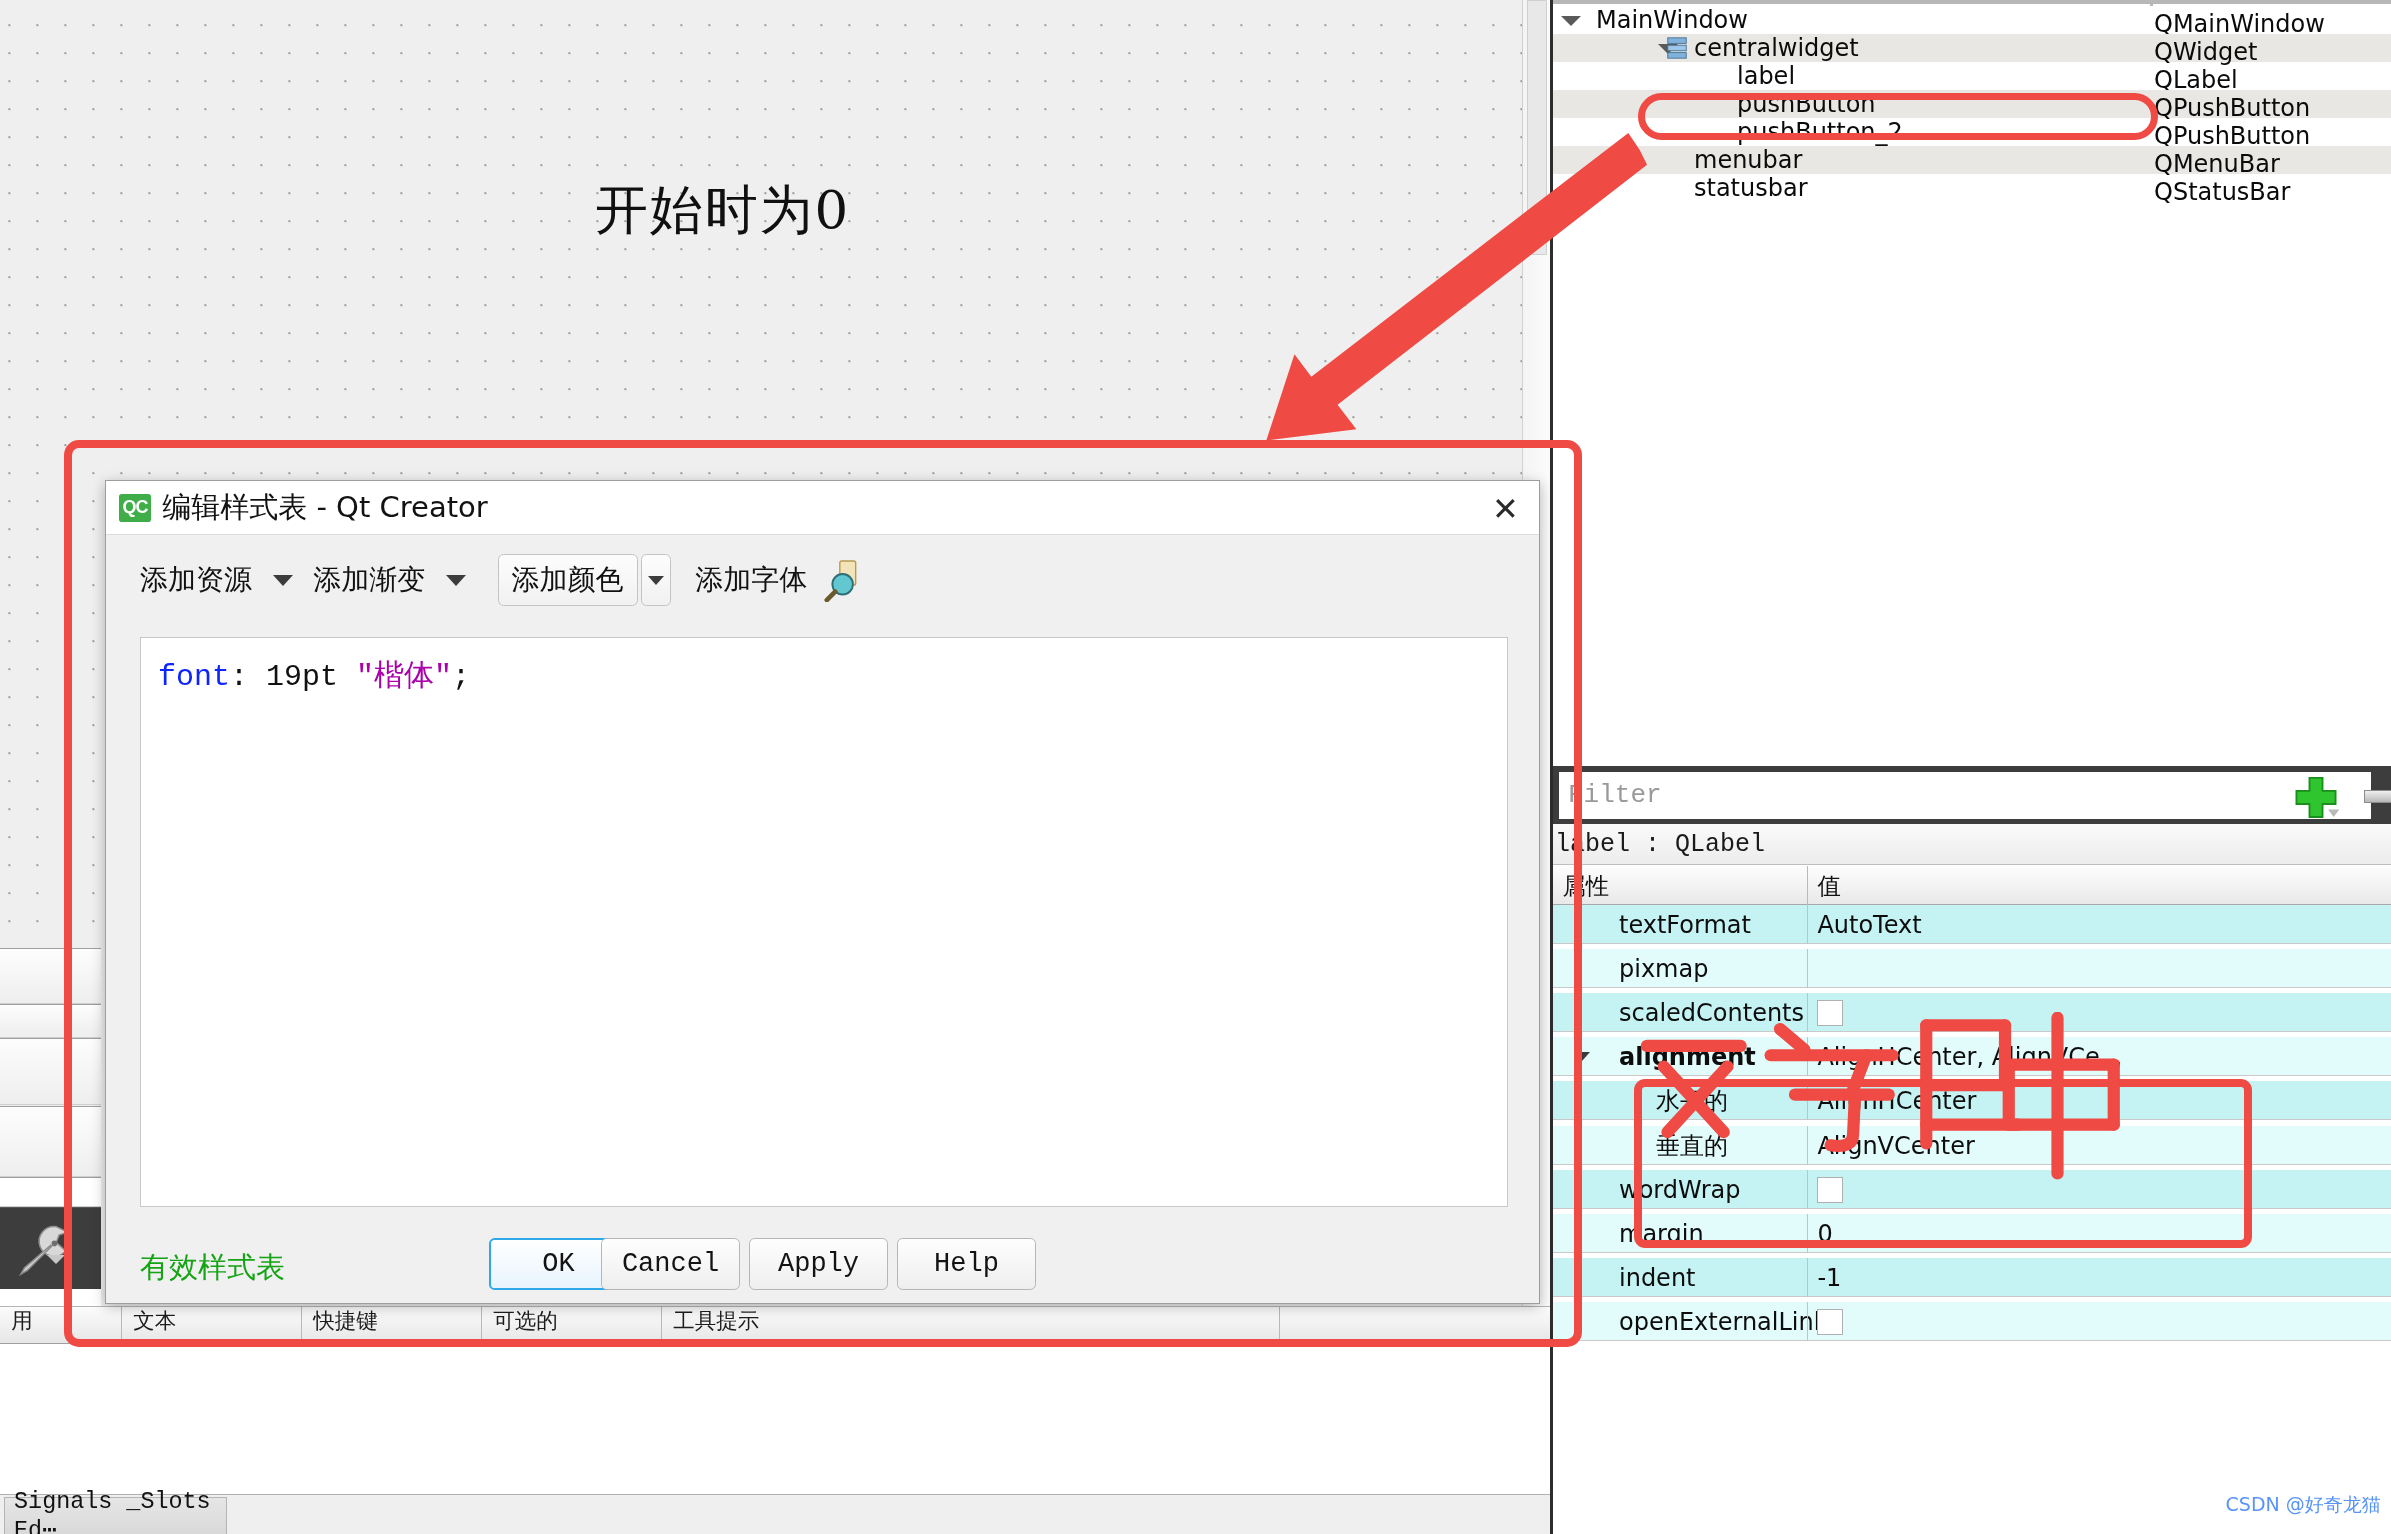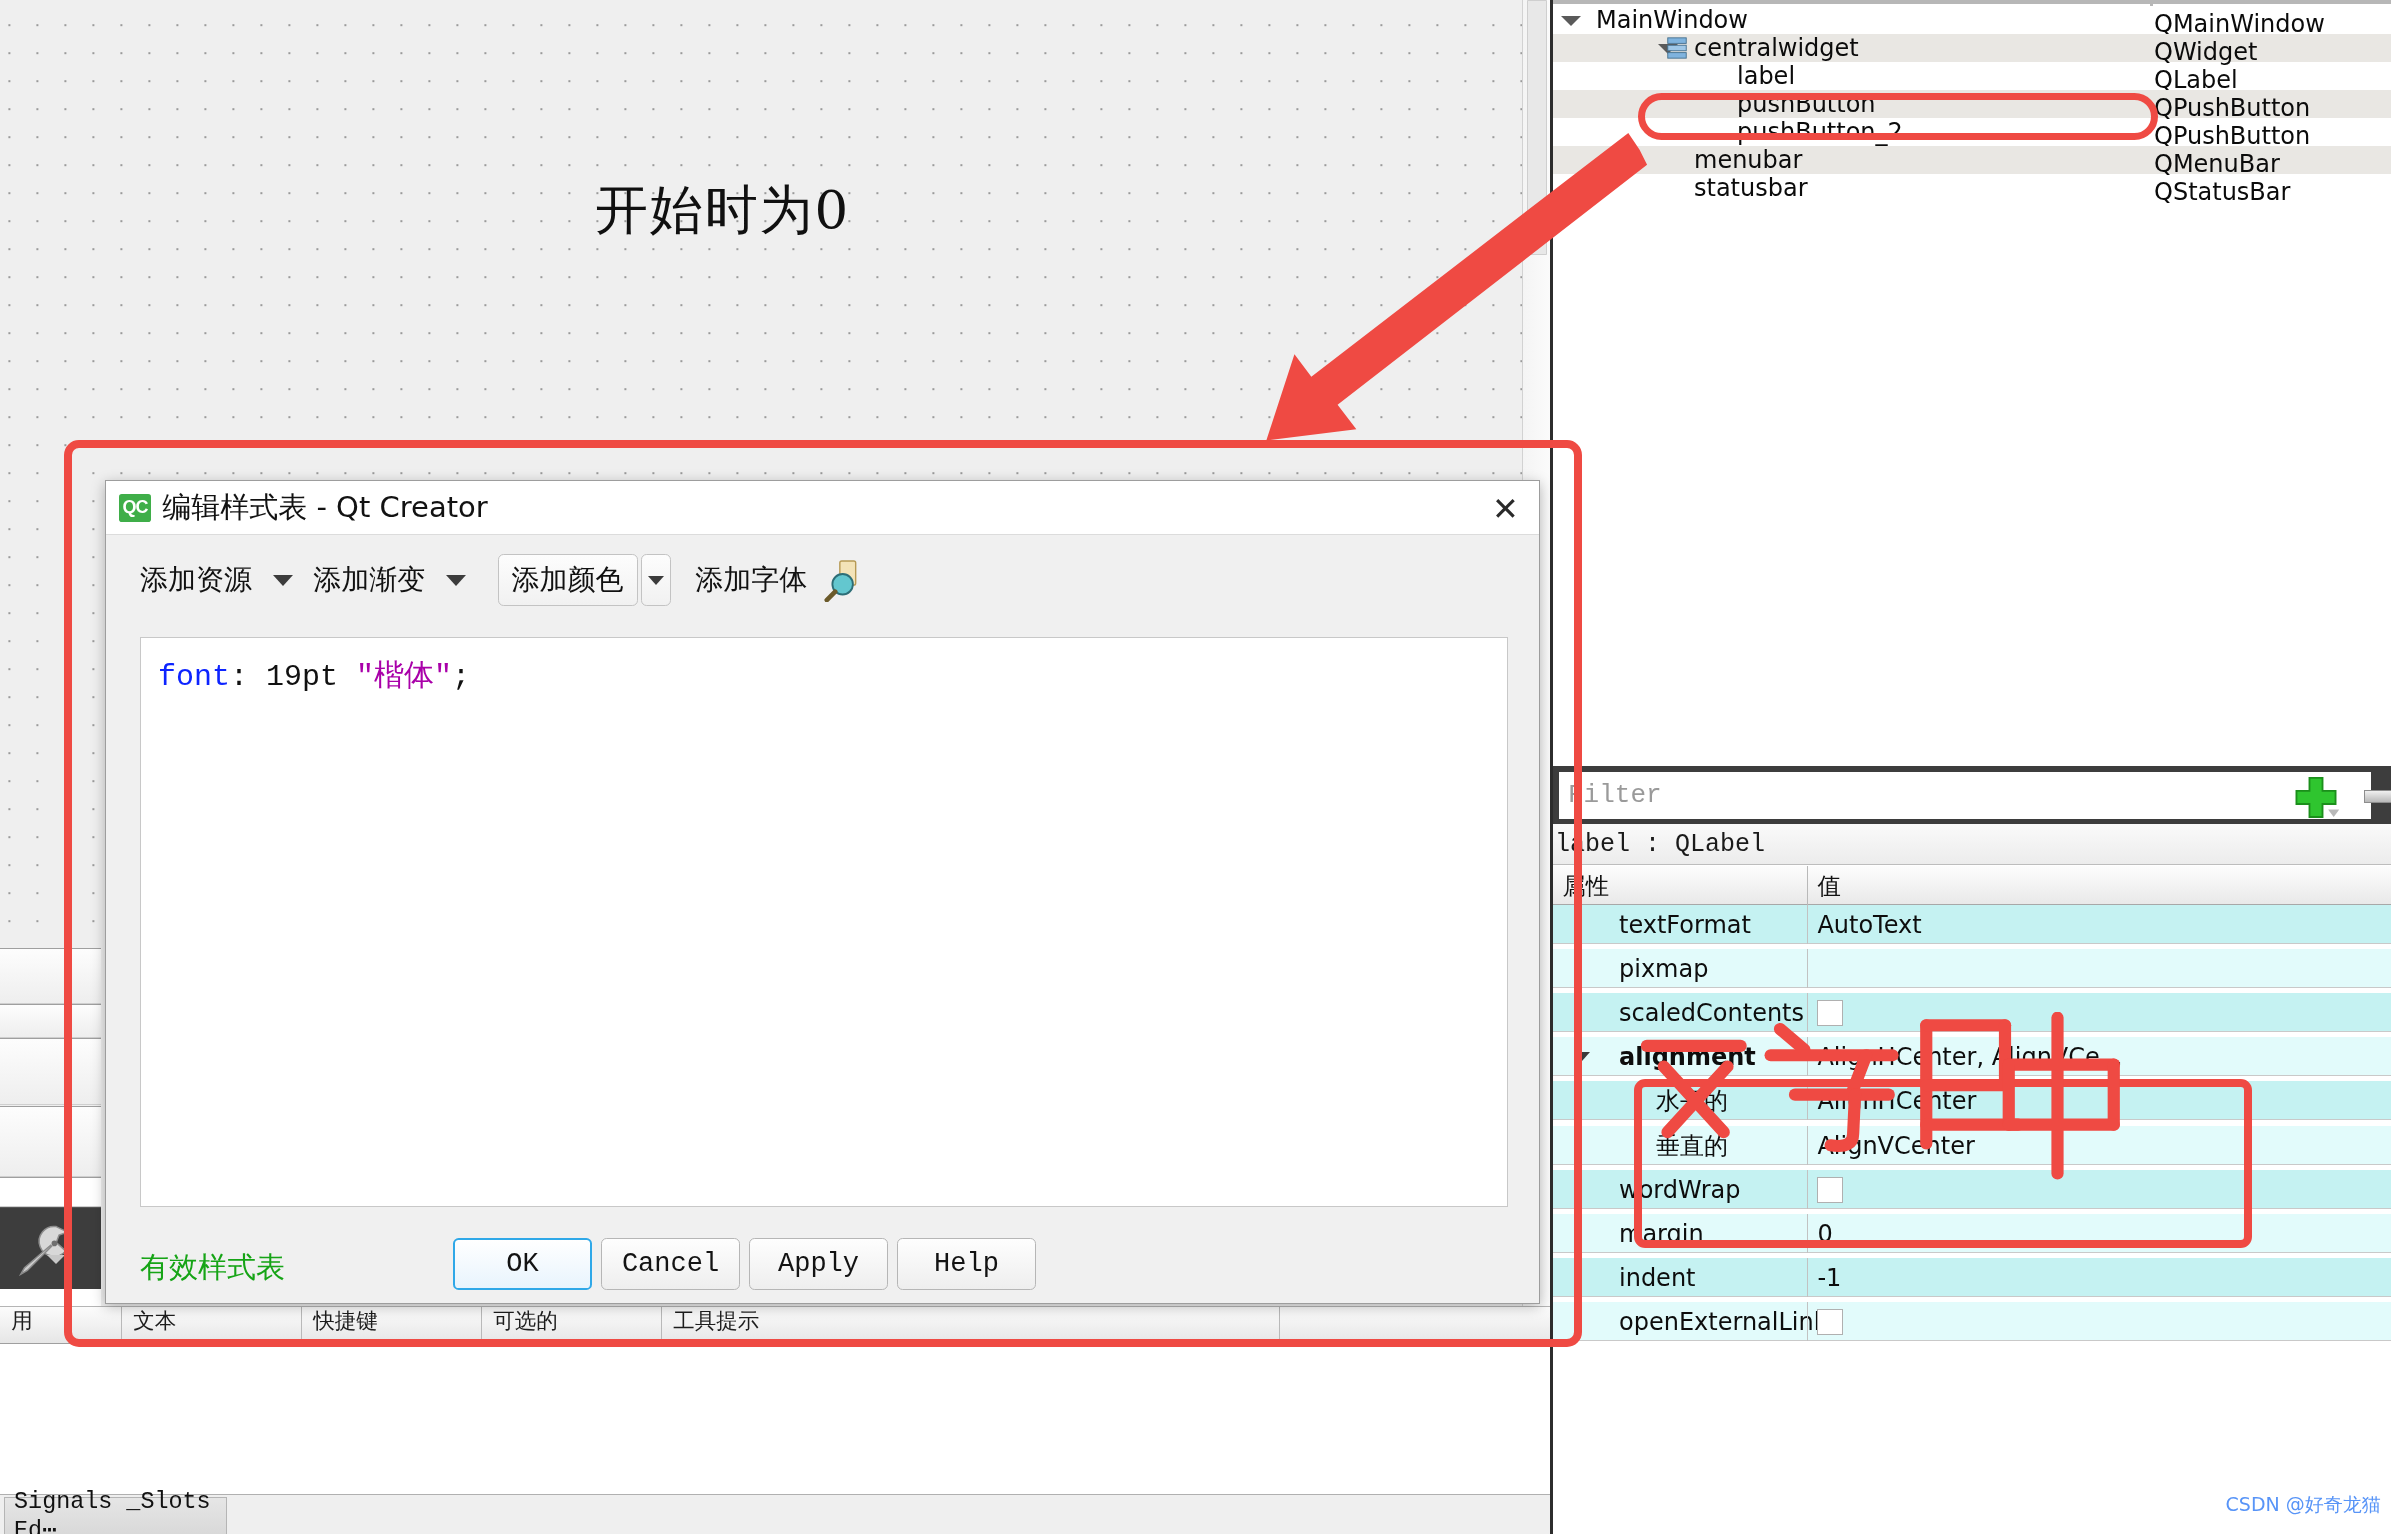--- a/index.html
+++ b/index.html
@@ -238,21 +238,21 @@
     position:absolute; left:34px; top:20.6px;
     font-family:"DejaVu Sans", sans-serif; font-size:29px; color:#16a416; white-space:nowrap;
   }
   .dlg-btn {
     position:absolute; top:11.2px; height:52px; width:139px;
     display:flex; align-items:center; justify-content:center;
     font-family:"Liberation Mono", monospace; font-size:27px; color:#131313;
     background:linear-gradient(to bottom,#fefefe,#eeeeee);
     border:1.9px solid #b6b6b6; border-radius:5.6px; cursor:pointer;
   }
-  .dlg-btn.primary { border:2.8px solid #2fa8e8; background:linear-gradient(to bottom,#ffffff,#e8f4fd); }
+  .dlg-btn.primary { border:2.8px solid #2fa8e8; background:linear-gradient(to bottom,#ffffff,#e8f4fd);margin-left:36px; }
 
   
   .anno { position:absolute; pointer-events:none; }
   #anno-dialog-box {
     left:64px; top:440px; width:1518px; height:907px;
     border:8.4px solid #ef4a43; border-radius:15px;
   }
   #anno-tree-box {
     left:1638px; top:93px; width:520px; height:47px;
     border:7.5px solid #ef4a43; border-radius:24px;

